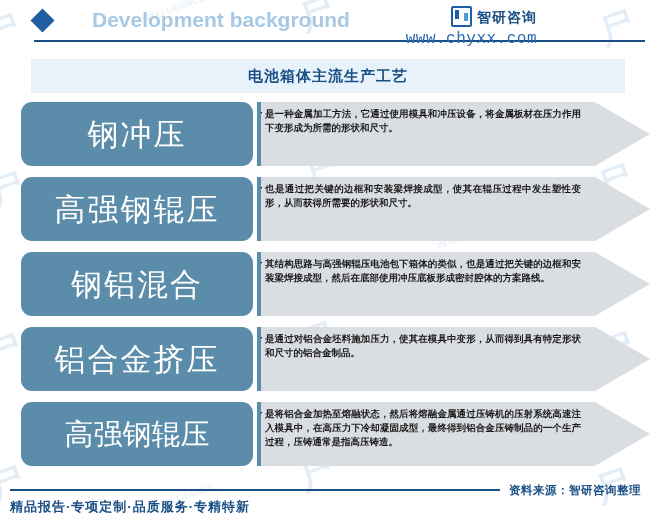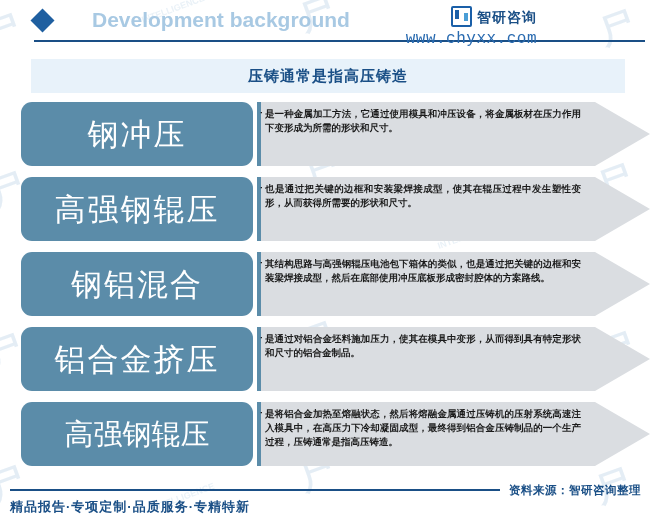--- a/index.html
+++ b/index.html
@@ -268,21 +268,21 @@
   <div class="brand">
     <div class="brand-row">
       <span class="brand-mark"></span>
       <span class="brand-name">智研咨询</span>
     </div>
     <div class="brand-url">www.chyxx.com</div>
   </div>
 </div>
 
 <div class="title-band">
-  <span class="title-band-text">压铸通常是指高压铸造</span>
+  <span class="title-band-text">电池箱体主流生产工艺</span>
 </div>
 
 <div class="rows">
 
   <div class="row">
     <div class="label-box">
       <span class="label-text">钢冲压</span>
     </div>
     <div class="desc-wrap">
       <div class="desc-arrow"></div>

